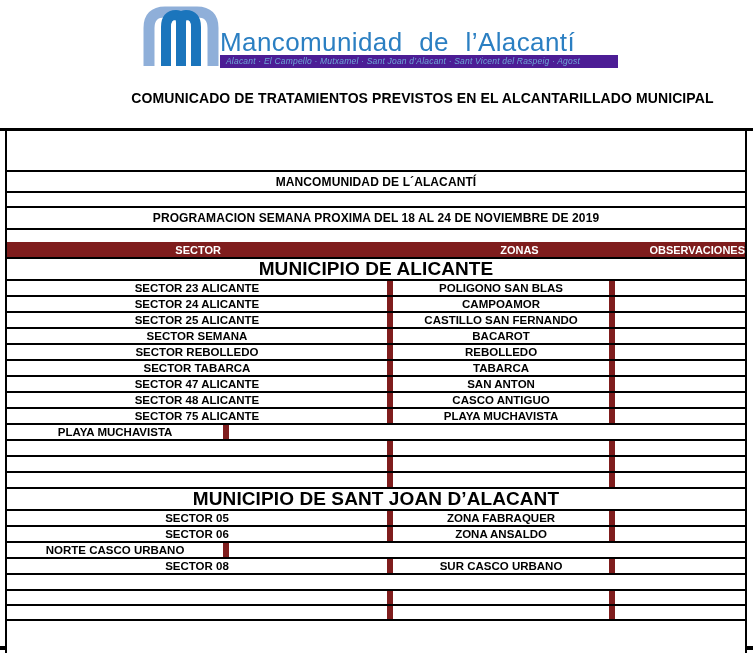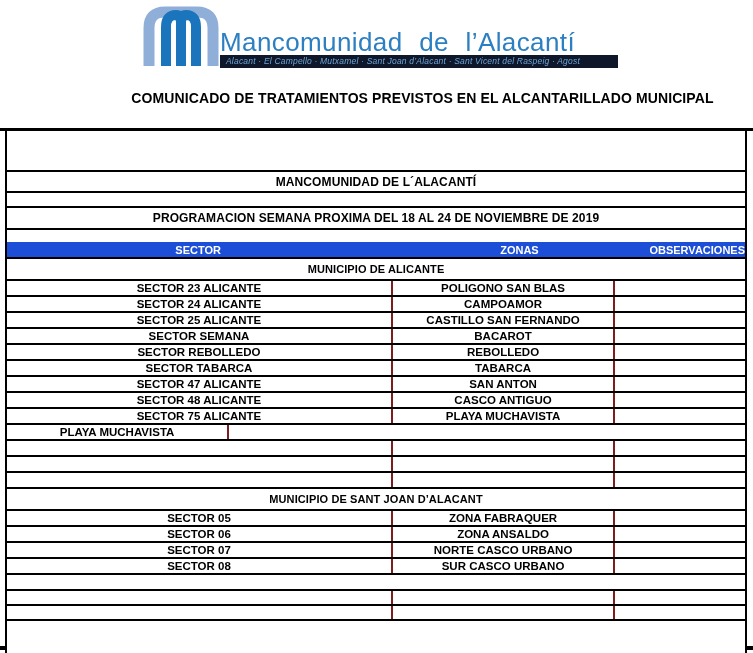--- a/index.html
+++ b/index.html
@@ -9,21 +9,21 @@
   }
   
   .logo-wrap{position:absolute;top:2px;left:138px;display:flex;align-items:flex-end;}
   .logo-mark{width:86px;height:66px;flex:0 0 auto;}
   .logo-text-col{position:relative;margin-left:-4px;padding-top:18px;}
   .logo-name{
     font-size:26px;color:#2B7FC2;letter-spacing:0.4px;word-spacing:9px;
     white-space:nowrap;line-height:28px;
   }
   .logo-band{
-    margin-top:-1px;width:398px;height:13px;background:#0f172a;
+    margin-top:-1px;width:398px;height:13px;background:#4c1d95;
     color:#6FA6D6;font-size:8.5px;font-style:italic;line-height:13px;
     white-space:nowrap;overflow:hidden;padding:0 6px;box-sizing:border-box;
     letter-spacing:0.2px;
   }
   
   .doc-title{
     position:absolute;top:90px;left:0;width:100%;text-align:center;
     font-weight:bold;font-size:14px;letter-spacing:0.1px;margin-left:46px;
   }
   
@@ -35,32 +35,32 @@
     box-sizing:border-box;display:flex;flex-direction:column;background:#fff;
   }
   .trow{border-bottom:2px solid #000;box-sizing:border-box;flex:0 0 auto;
         display:flex;align-items:center;justify-content:center;}
   .topgap{height:41px;}
   .merged{text-align:center;}
   .h21{height:21px}.h15{height:15px}.h22{height:22px}.h12{height:12px;border-bottom:none;}
   .h16{height:16px}
   .t-title,.t-subtitle{font-weight:bold;font-size:12px;letter-spacing:0.1px;}
   .navy{
-    height:17px;background:#1d4ed8;color:#fff;font-weight:bold;font-size:11px;
+    height:17px;background:#7f1d1d;color:#fff;font-weight:bold;font-size:11px;
     border-bottom:2px solid #000;
     gap:20px;
   }
   .cols{justify-content:flex-start;}
   .c{height:100%;display:flex;align-items:center;justify-content:center;box-sizing:border-box;}
   .c1{width:52.3%;}
   .c2{width:30.1%;}
   .c3{flex:1;}
-  .divided .c1,.divided .c2{border-right:2px solid #7f1d1d;}
+  .divided .c1,.divided .c2{border-right:6px solid #7f1d1d;}
   .navy .c1,.navy .c2{border-right:none;}
-  .sec-title{height:22px;font-weight:bold;font-size:11px;letter-spacing:0.1px;}
+  .sec-title{height:22px;font-weight:bold;font-size:19px;letter-spacing:0.1px;}
   .data{font-weight:bold;font-size:11.5px;}
   .f-last{flex:1;border-bottom:none;}
 </style>
 </head>
 <body>
 
 <div class="logo-wrap">
   <svg class="logo-mark" viewBox="0 0 86 66" xmlns="http://www.w3.org/2000/svg">
     <path d="M11 64 V26 Q11 10 27 10 H59 Q75 10 75 26 V64" fill="none" stroke="#8FAFD9" stroke-width="11"></path>
     <path d="M28 64 V25 Q28 13 38 13 Q43 13 43 21 V64" fill="none" stroke="#1B75BC" stroke-width="10"></path>
@@ -162,21 +162,20 @@
         <div class="c c1">SECTOR 05</div>
         <div class="c c2">ZONA FABRAQUER</div>
         <div class="c c3"></div>
       </div>
       <div class="trow cols divided data h16">
         <div class="c c1">SECTOR 06</div>
         <div class="c c2">ZONA ANSALDO</div>
         <div class="c c3"></div>
       </div>
       <div class="trow cols divided data h16">
-        <div class="c c1">SECTOR 07</div>
         <div class="c c2">NORTE CASCO URBANO</div>
         <div class="c c3"></div>
       </div>
       <div class="trow cols divided data h16">
         <div class="c c1">SECTOR 08</div>
         <div class="c c2">SUR CASCO URBANO</div>
         <div class="c c3"></div>
       </div>
     </div>
 

